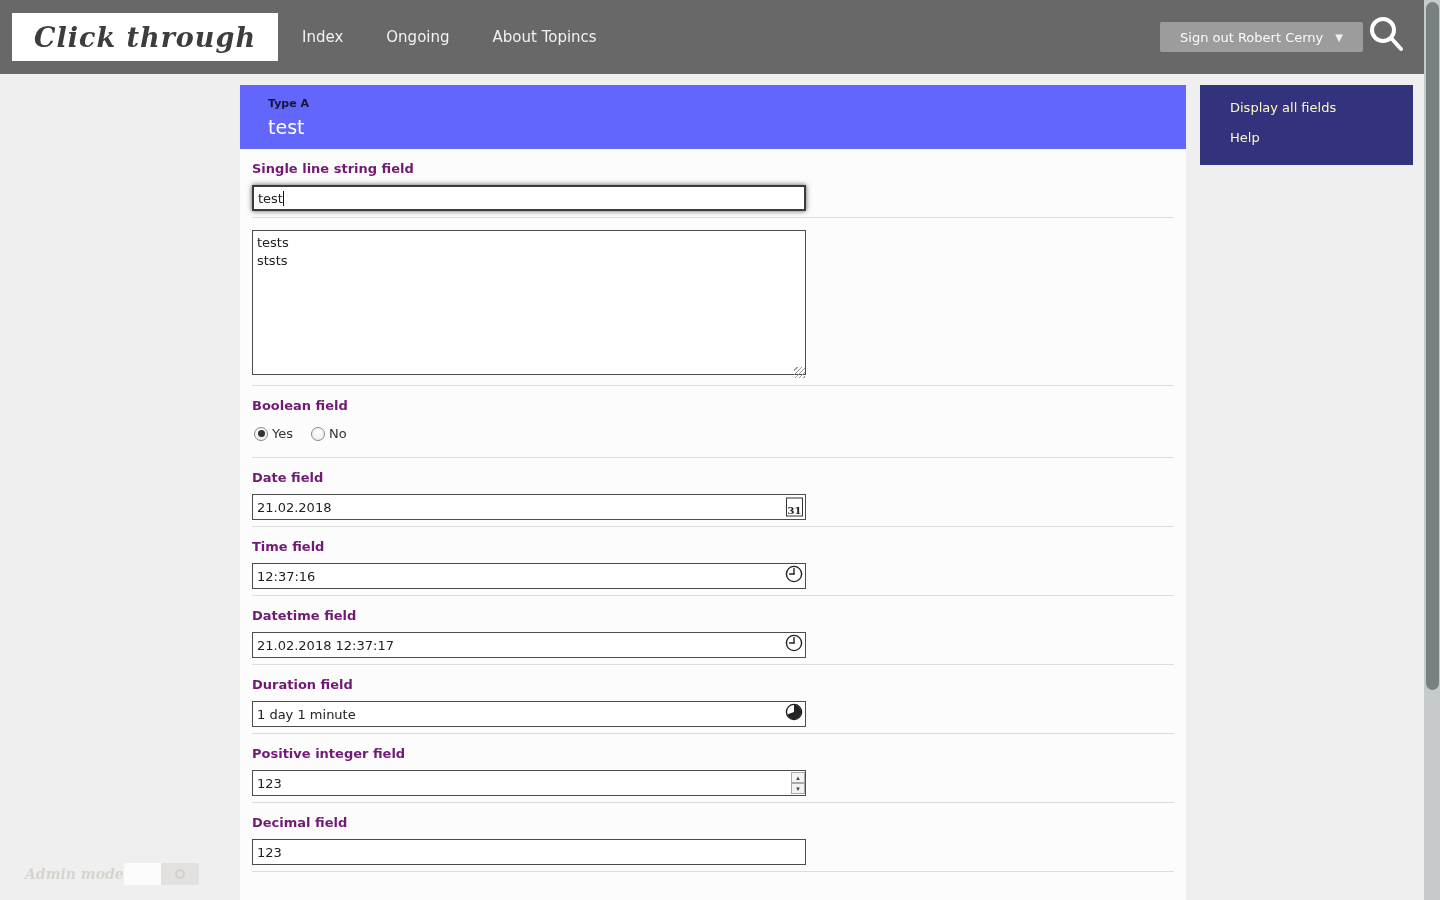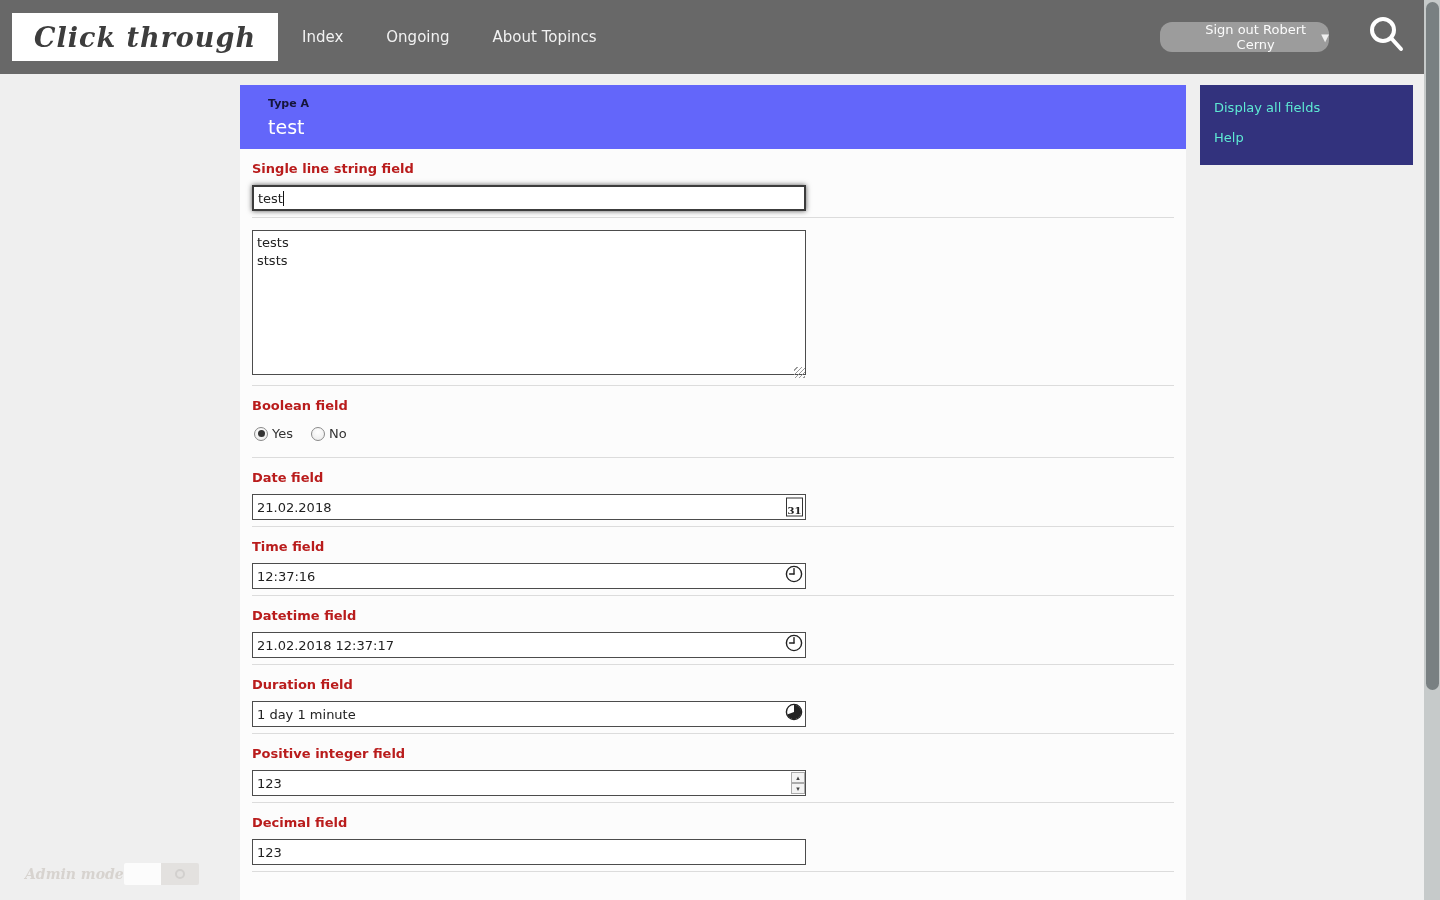--- a/index.html
+++ b/index.html
@@ -7,44 +7,44 @@
   body { font-family:"DejaVu Sans", sans-serif; background:#efefef; position:relative; }
 
   
   .topbar { position:absolute; top:0; left:0; width:1440px; height:74px; background:#686868; }
   .logo-box { position:absolute; left:12px; top:13px; width:266px; height:48px; background:#fff;
               display:flex; align-items:center; justify-content:center; }
   .logo-text { font-family:"DejaVu Serif", serif; font-weight:bold; font-style:italic;
                font-size:27px; color:#3d3d3d; letter-spacing:1px; }
   .topnav { position:absolute; left:302px; top:0; height:74px; display:flex; align-items:center; gap:43px; }
   .topnav .nav-item { color:#f2f2f2; font-size:15px; cursor:pointer; }
-  .signout-btn { position:absolute; left:1160px; top:22px; width:169px; height:30px; background:#9c9c9c;
-                 border:none; border-radius:12px; color:#fbfbfb; font-size:13px;
+  .signout-btn { position:absolute; left:1160px; top:22px; width:203px; height:30px; background:#9c9c9c;
+                 border:none; border-radius:2px; color:#fbfbfb; font-size:13px;
                  display:flex; align-items:center; justify-content:center; gap:12px;
-                 font-family:"DejaVu Sans", sans-serif; cursor:pointer;padding-left:42px; }
+                 font-family:"DejaVu Sans", sans-serif; cursor:pointer; }
   .signout-caret { font-size:10px; color:#efefef; }
   .search-btn { position:absolute; left:1366px; top:14px; width:40px; height:44px; background:none; border:none; cursor:pointer; }
 
   
   .side-menu { position:absolute; left:1200px; top:85px; width:213px; background:#32327d; padding:8px 0 12px 0; }
-  .side-menu .menu-item { color:#5eead4; font-size:13px; padding:7px 14px 8px 14px; cursor:pointer; }
+  .side-menu .menu-item { color:#fef9c3; font-size:13px; padding:7px 14px 8px 30px; cursor:pointer; }
 
   
   .scrollbar-track { position:absolute; right:0; top:0; width:16px; height:900px; background:#c6caca; }
   .scrollbar-thumb { position:absolute; left:1.5px; top:2px; width:13px; height:688px; background:#798082; border-radius:7px; }
 
   
   .content { position:absolute; left:240px; top:85px; width:946px; background:#fcfcfc; padding:0 12px 40px 12px; }
   .banner { margin:0 -12px; height:64px; background:#6366fa; padding:12px 12px 0 28px; }
   .banner .type-label { font-size:11px; font-weight:bold; color:#15153a; margin-bottom:6px; }
   .banner .instance-title { font-size:19px; color:#ffffff; }
 
   .field { padding:12px 0 6px 0; border-bottom:1px solid #dcdcdc; }
   .field:last-child { border-bottom:none; }
-  .field .f-label { display:block; font-size:13px; font-weight:bold; color:#b91c1c; margin-bottom:9px; }
+  .field .f-label { display:block; font-size:13px; font-weight:bold; color:#701a75; margin-bottom:9px; }
 
   .input-wrap { position:relative; width:554px; }
   .text-input { width:554px; height:26px; border:1px solid #4c4c4c; background:#fff;
                 font-family:"DejaVu Sans", sans-serif; font-size:13px; color:#222; padding:0 20px 0 4px; }
   .text-input.no-icon { padding-right:4px; }
   .text-input.focused { border:2px solid #3c3c3c; box-shadow:0 0 5px rgba(0,0,0,0.65); }
   .caret-mark { position:absolute; left:31px; top:6px; width:1px; height:15px; background:#111; }
 
   textarea.area-input { width:554px; height:145px; border:1px solid #4c4c4c; background:#fff; resize:none;
                 font-family:"DejaVu Sans", sans-serif; font-size:13px; color:#222; padding:3px 4px; line-height:18px; }

